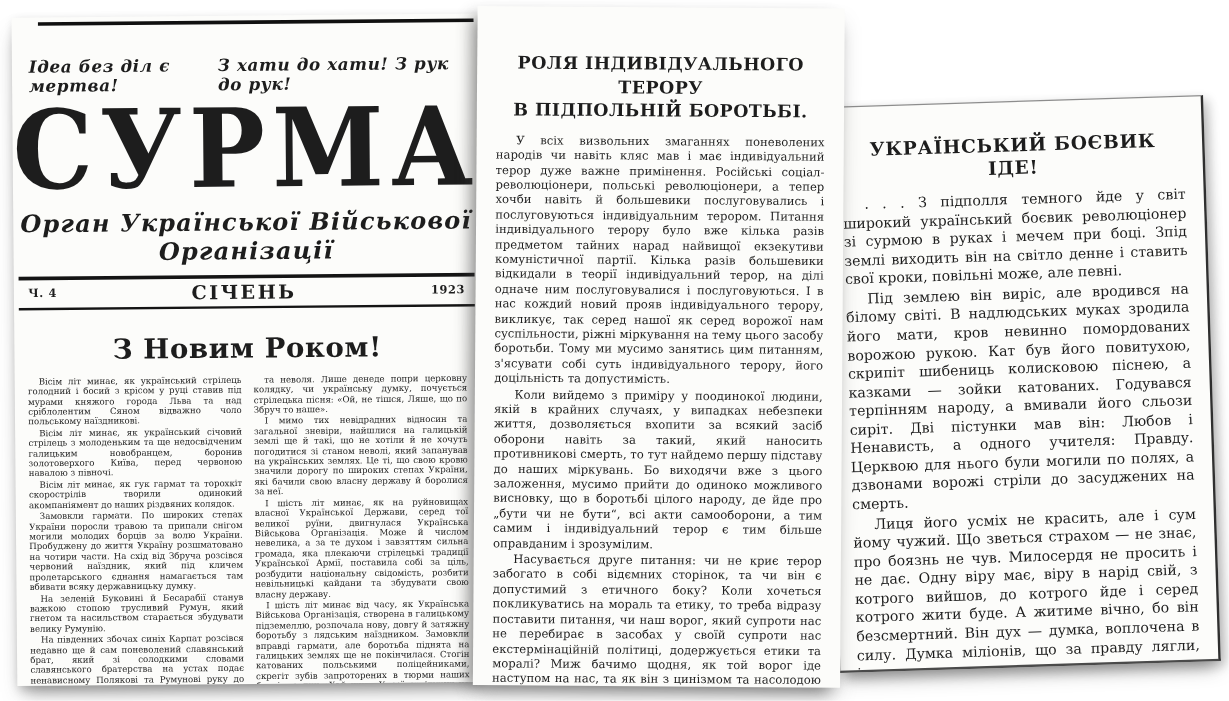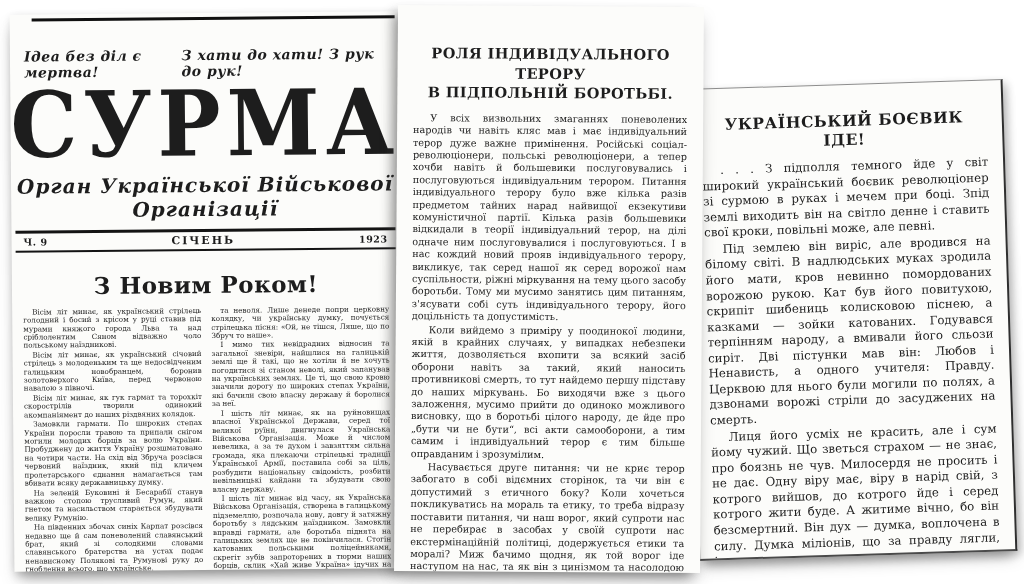--- a/index.html
+++ b/index.html
@@ -40,21 +40,21 @@
   .subtitle {
     text-align:center; font-weight:700; font-size:20px; letter-spacing:1px;
     margin-top:6px; font-style:italic;
   }
   .dateline {
     margin:8px 4px 0 4px;
     border-top:3px solid #141414; border-bottom:2px solid #141414;
     display:flex; justify-content:space-between; align-items:center;
     padding:2px 8px; font-size:9.5px; font-weight:700; letter-spacing:.5px;
   }
-  .dateline .month { font-size:11px; letter-spacing:2px; }
+  .dateline .month { font-size:16px; letter-spacing:2px; }
   .front-title {
     text-align:center; font-size:23px; font-weight:700;
     margin:20px 0 9px 0; letter-spacing:.5px;
   }
   .columns {
     display:flex; gap:10px; padding:0 11px;
     text-align:justify; font-size:7.2px; line-height:1.17;
     height:298px; overflow:hidden;
   }
   .columns .col { flex:1; overflow:hidden; }
@@ -101,21 +101,21 @@
 
   <section class="page page-left">
     <div class="edge-top"></div>
     <div class="mottos">
       <span>Ідеа без діл є мертва!</span>
       <span>З хати до хати! З рук до рук!</span>
     </div>
     <h1 class="masthead">СУРМА</h1>
     <div class="subtitle">Орган Української Військової Організації</div>
     <div class="dateline">
-      <span>Ч. 9</span>
+      <span>Ч. 4</span>
       <span class="month">СІЧЕНЬ</span>
       <span>1923</span>
     </div>
     <h2 class="front-title">З Новим Роком!</h2>
     <div class="columns">
       <div class="col">
         <div>
             <p>Вісім літ минає, як український стрілець голодний і босий з крісом у руці ставив під мурами княжого города Льва та над сріблолентим Сяном відважно чоло польському наїздникові.</p>
             <p>Вісім літ минає, як український січовий стрілець з молоденьким та ще недосвідченим галицьким новобранцем, боронив золотоверхого Київа, перед червоною навалою з півночі.</p>
             <p>Вісім літ минає, як гук гармат та торохкіт скорострілів творили одинокий акомпаніямент до наших різдвяних колядок.</p>

